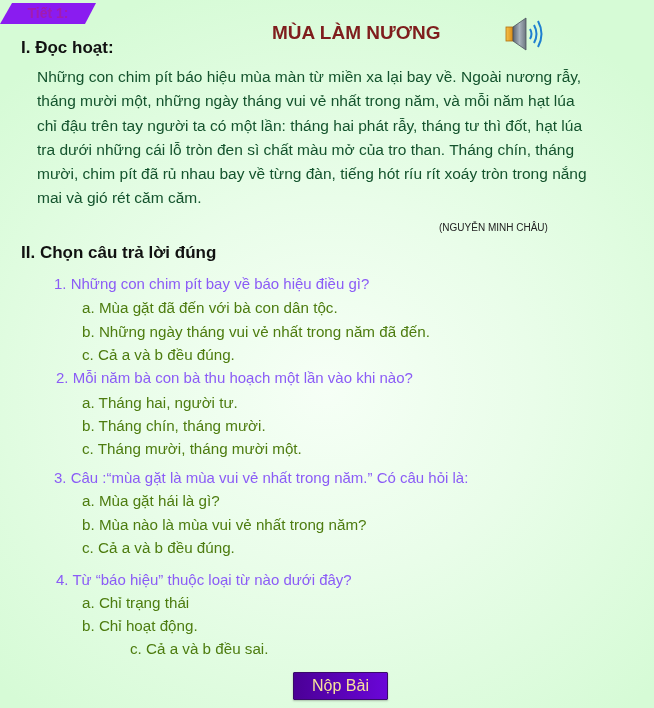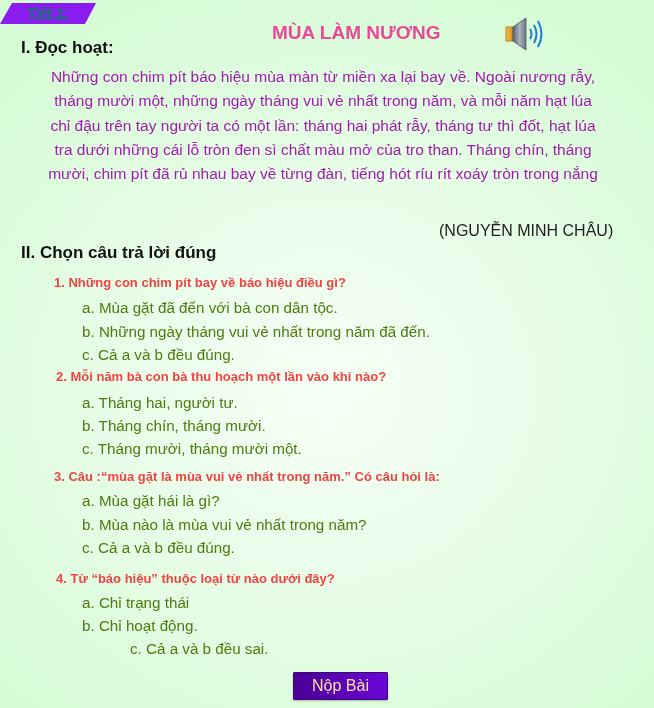--- a/index.html
+++ b/index.html
@@ -23,33 +23,32 @@
     height: 21px;
   }
   .lesson-tag svg { position: absolute; left: 0; top: 0; }
   .lesson-tag span {
     position: absolute;
     left: 0; top: 0;
     width: 96px;
     height: 23px;
     line-height: 20px;
     text-align: center;
-    color: #0f766e;
+    color: #a21caf;
     font-weight: bold;
     font-size: 14px;
     padding-left: 0px;
-    text-decoration: underline;
   }
   .page-title {
     position: absolute;
     left: 272px;
     top: 22px;
     font-size: 19px;
     font-weight: bold;
-    color: #ec4899;
+    color: #7f1d1d;
     letter-spacing: 0px;
   }
   .speaker {
     position: absolute;
     left: 504px;
     top: 16px;
     width: 42px;
     height: 36px;
     cursor: pointer;
   }
@@ -60,37 +59,36 @@
     font-weight: bold;
     color: #111;
   }
   .passage {
     position: absolute;
     left: 37px;
     top: 65px;
     width: 572px;
     font-size: 15.5px;
     line-height: 24.3px;
-    color: #a21caf;
+    color: #14532d;
     margin: 0;
-    text-align: center;
   }
   .passage span { display: block; white-space: nowrap; }
   .author {
     position: absolute;
     left: 439px;
     top: 222px;
-    font-size: 16px;
+    font-size: 10px;
     color: #222;
   }
   .question {
     position: absolute;
-    font-size: 13px;
-    font-weight: bold;
-    color: #ef4444;
+    font-size: 15px;
+    font-weight: normal;
+    color: #8b5cf6;
     white-space: nowrap;
   }
   .option {
     position: absolute;
     left: 82px;
     font-size: 15.2px;
     color: #4d7c0f;
     white-space: nowrap;
     cursor: pointer;
   }
@@ -148,20 +146,21 @@
 </div>
 
 <div class="section-heading" style="top:38px;">I. Đọc hoạt:</div>
 
 <div class="passage">
   <span>Những con chim pít báo hiệu mùa màn từ miền xa lại bay về. Ngoài nương rẫy,</span>
   <span>tháng mười một, những ngày tháng vui vẻ nhất trong năm, và mỗi năm hạt lúa</span>
   <span>chỉ đậu trên tay người ta có một lần: tháng hai phát rẫy, tháng tư thì đốt, hạt lúa</span>
   <span>tra dưới những cái lỗ tròn đen sì chất màu mở của tro than. Tháng chín, tháng</span>
   <span>mười, chim pít đã rủ nhau bay về từng đàn, tiếng hót ríu rít xoáy tròn trong nắng</span>
+  <span>mai và gió rét căm căm.</span>
 </div>
 
 <div class="author">(NGUYỄN MINH CHÂU)</div>
 
 <div class="section-heading" style="top:243px;">II. Chọn câu trả lời đúng</div>
 
 <div class="question" style="left:54px; top:275px;">1. Những con chim pít bay về báo hiệu điều gì?</div>
 <div class="option" style="top:299px;">a. Mùa gặt đã đến với bà con dân tộc.</div>
 <div class="option" style="top:323px;">b. Những ngày tháng vui vẻ nhất trong năm đã đến.</div>
 <div class="option" style="top:346px;">c. Cả a và b đều đúng.</div>

